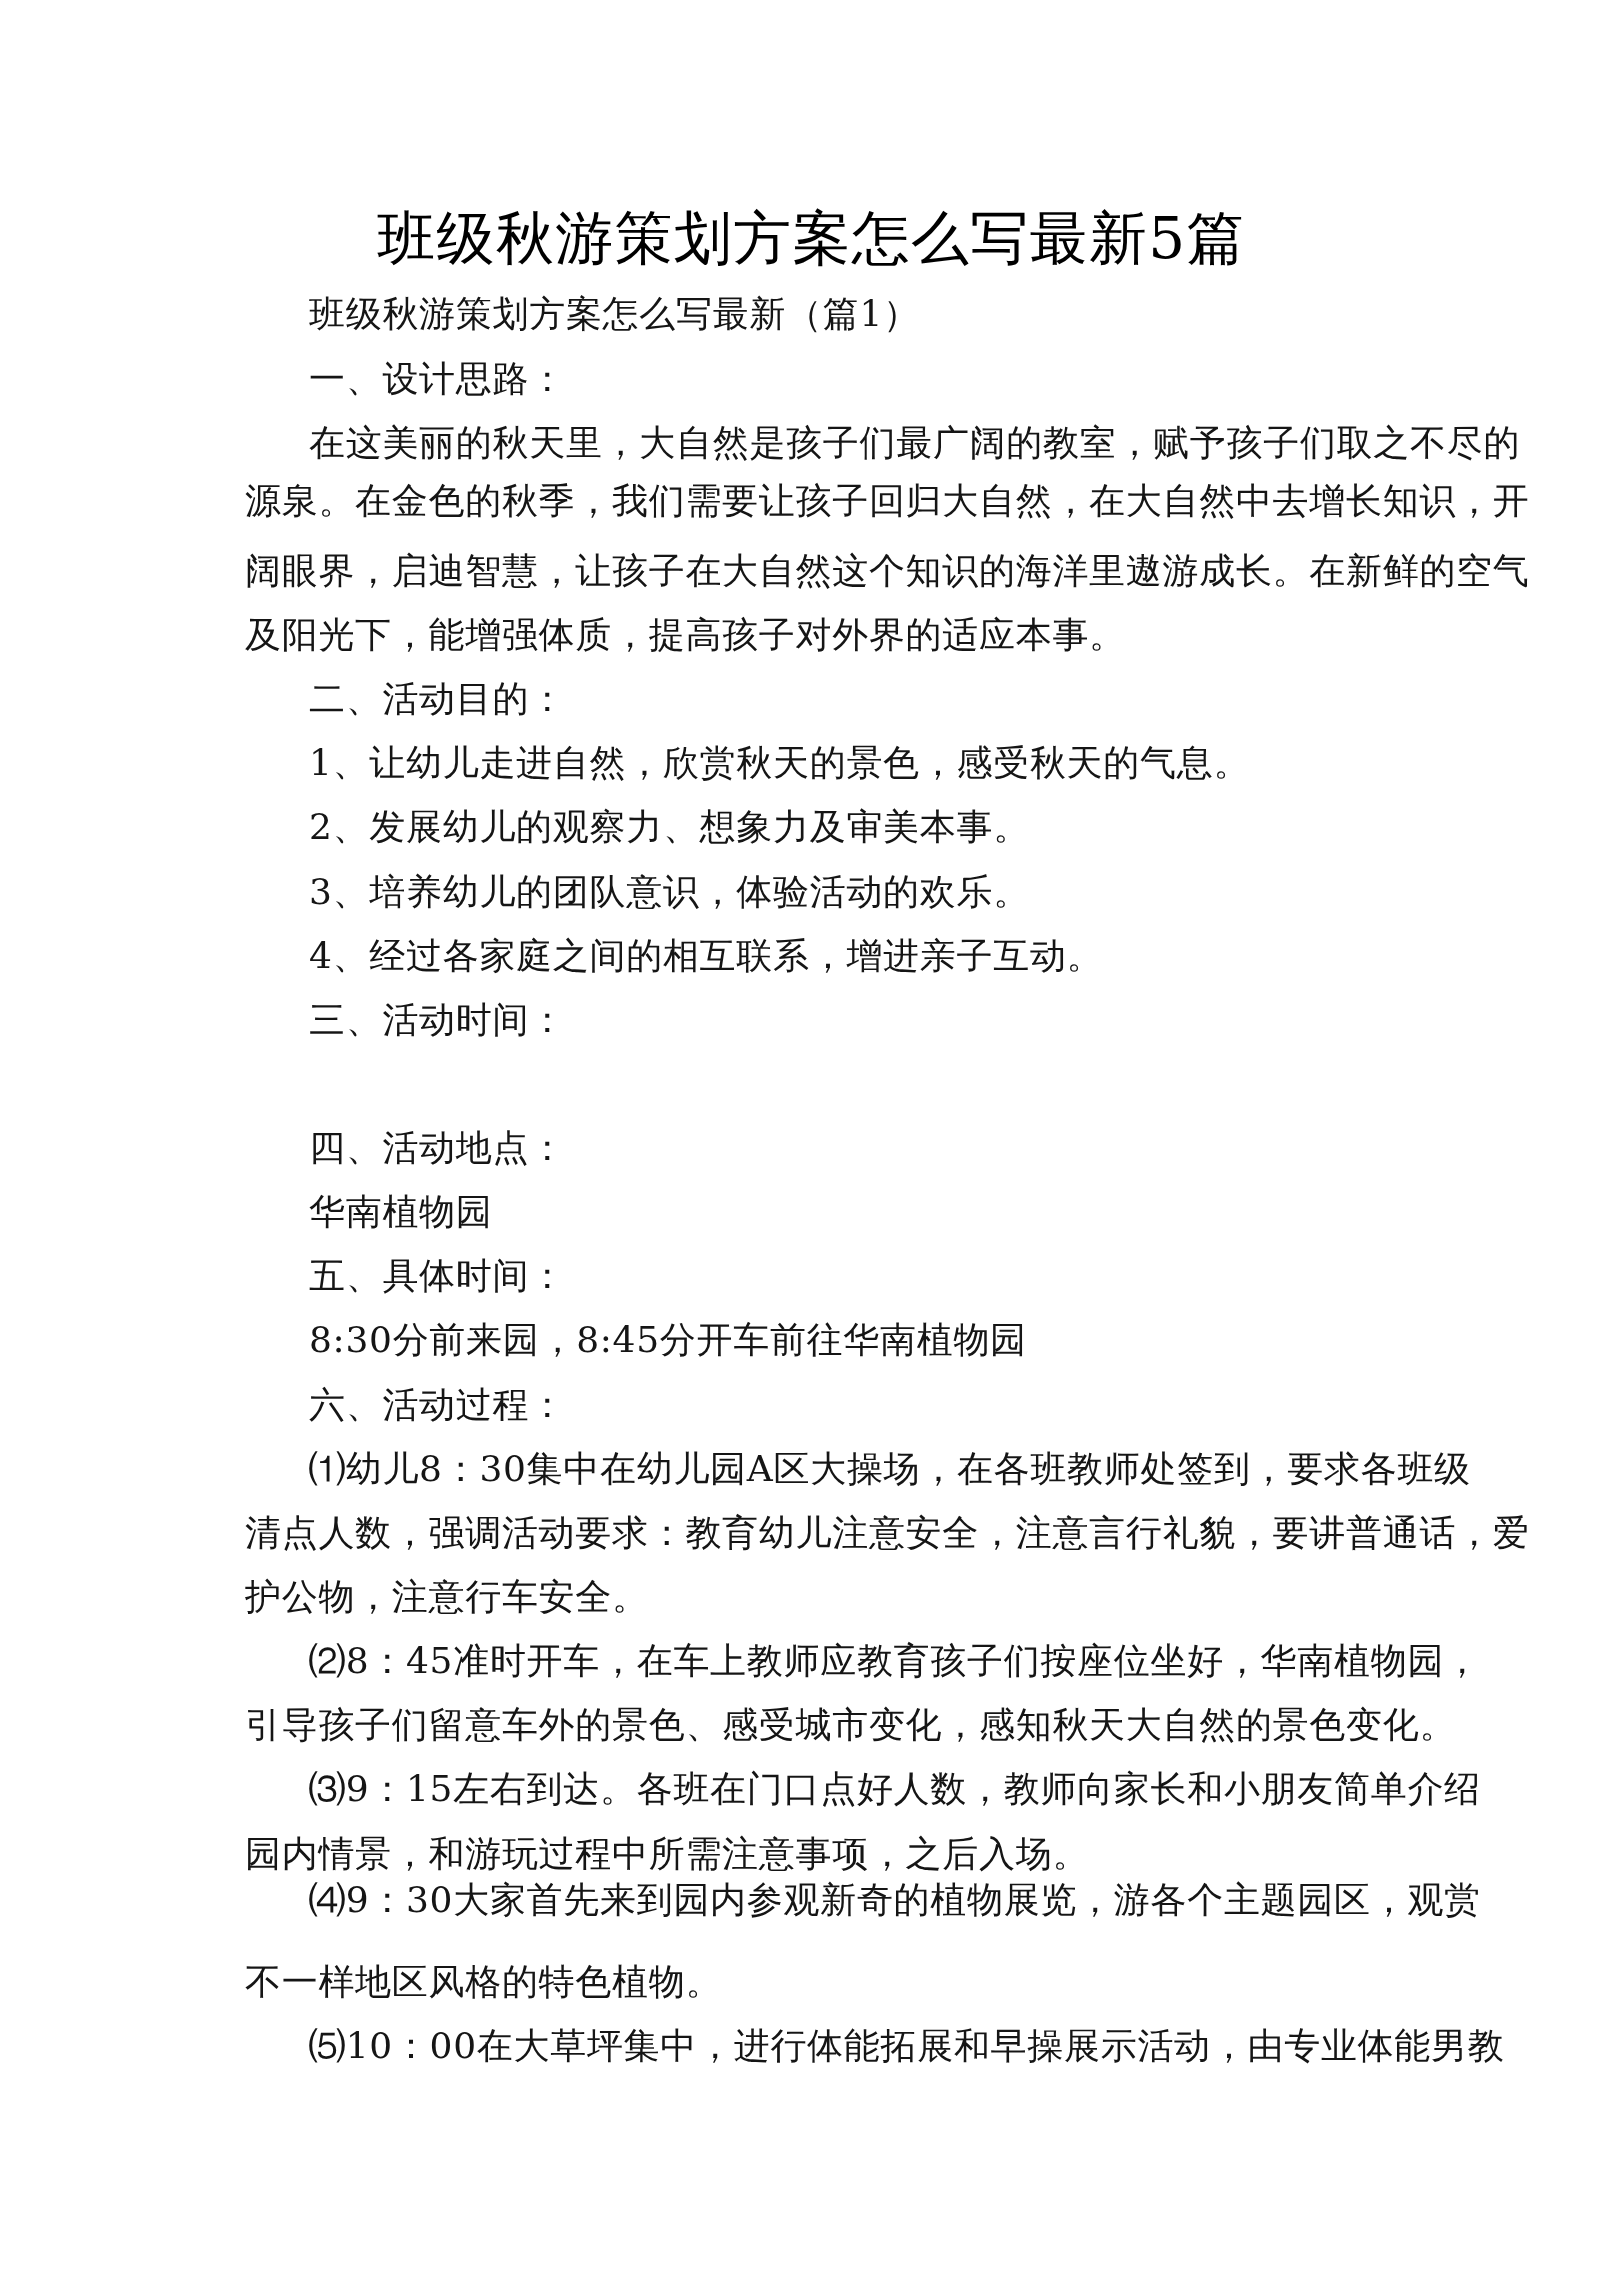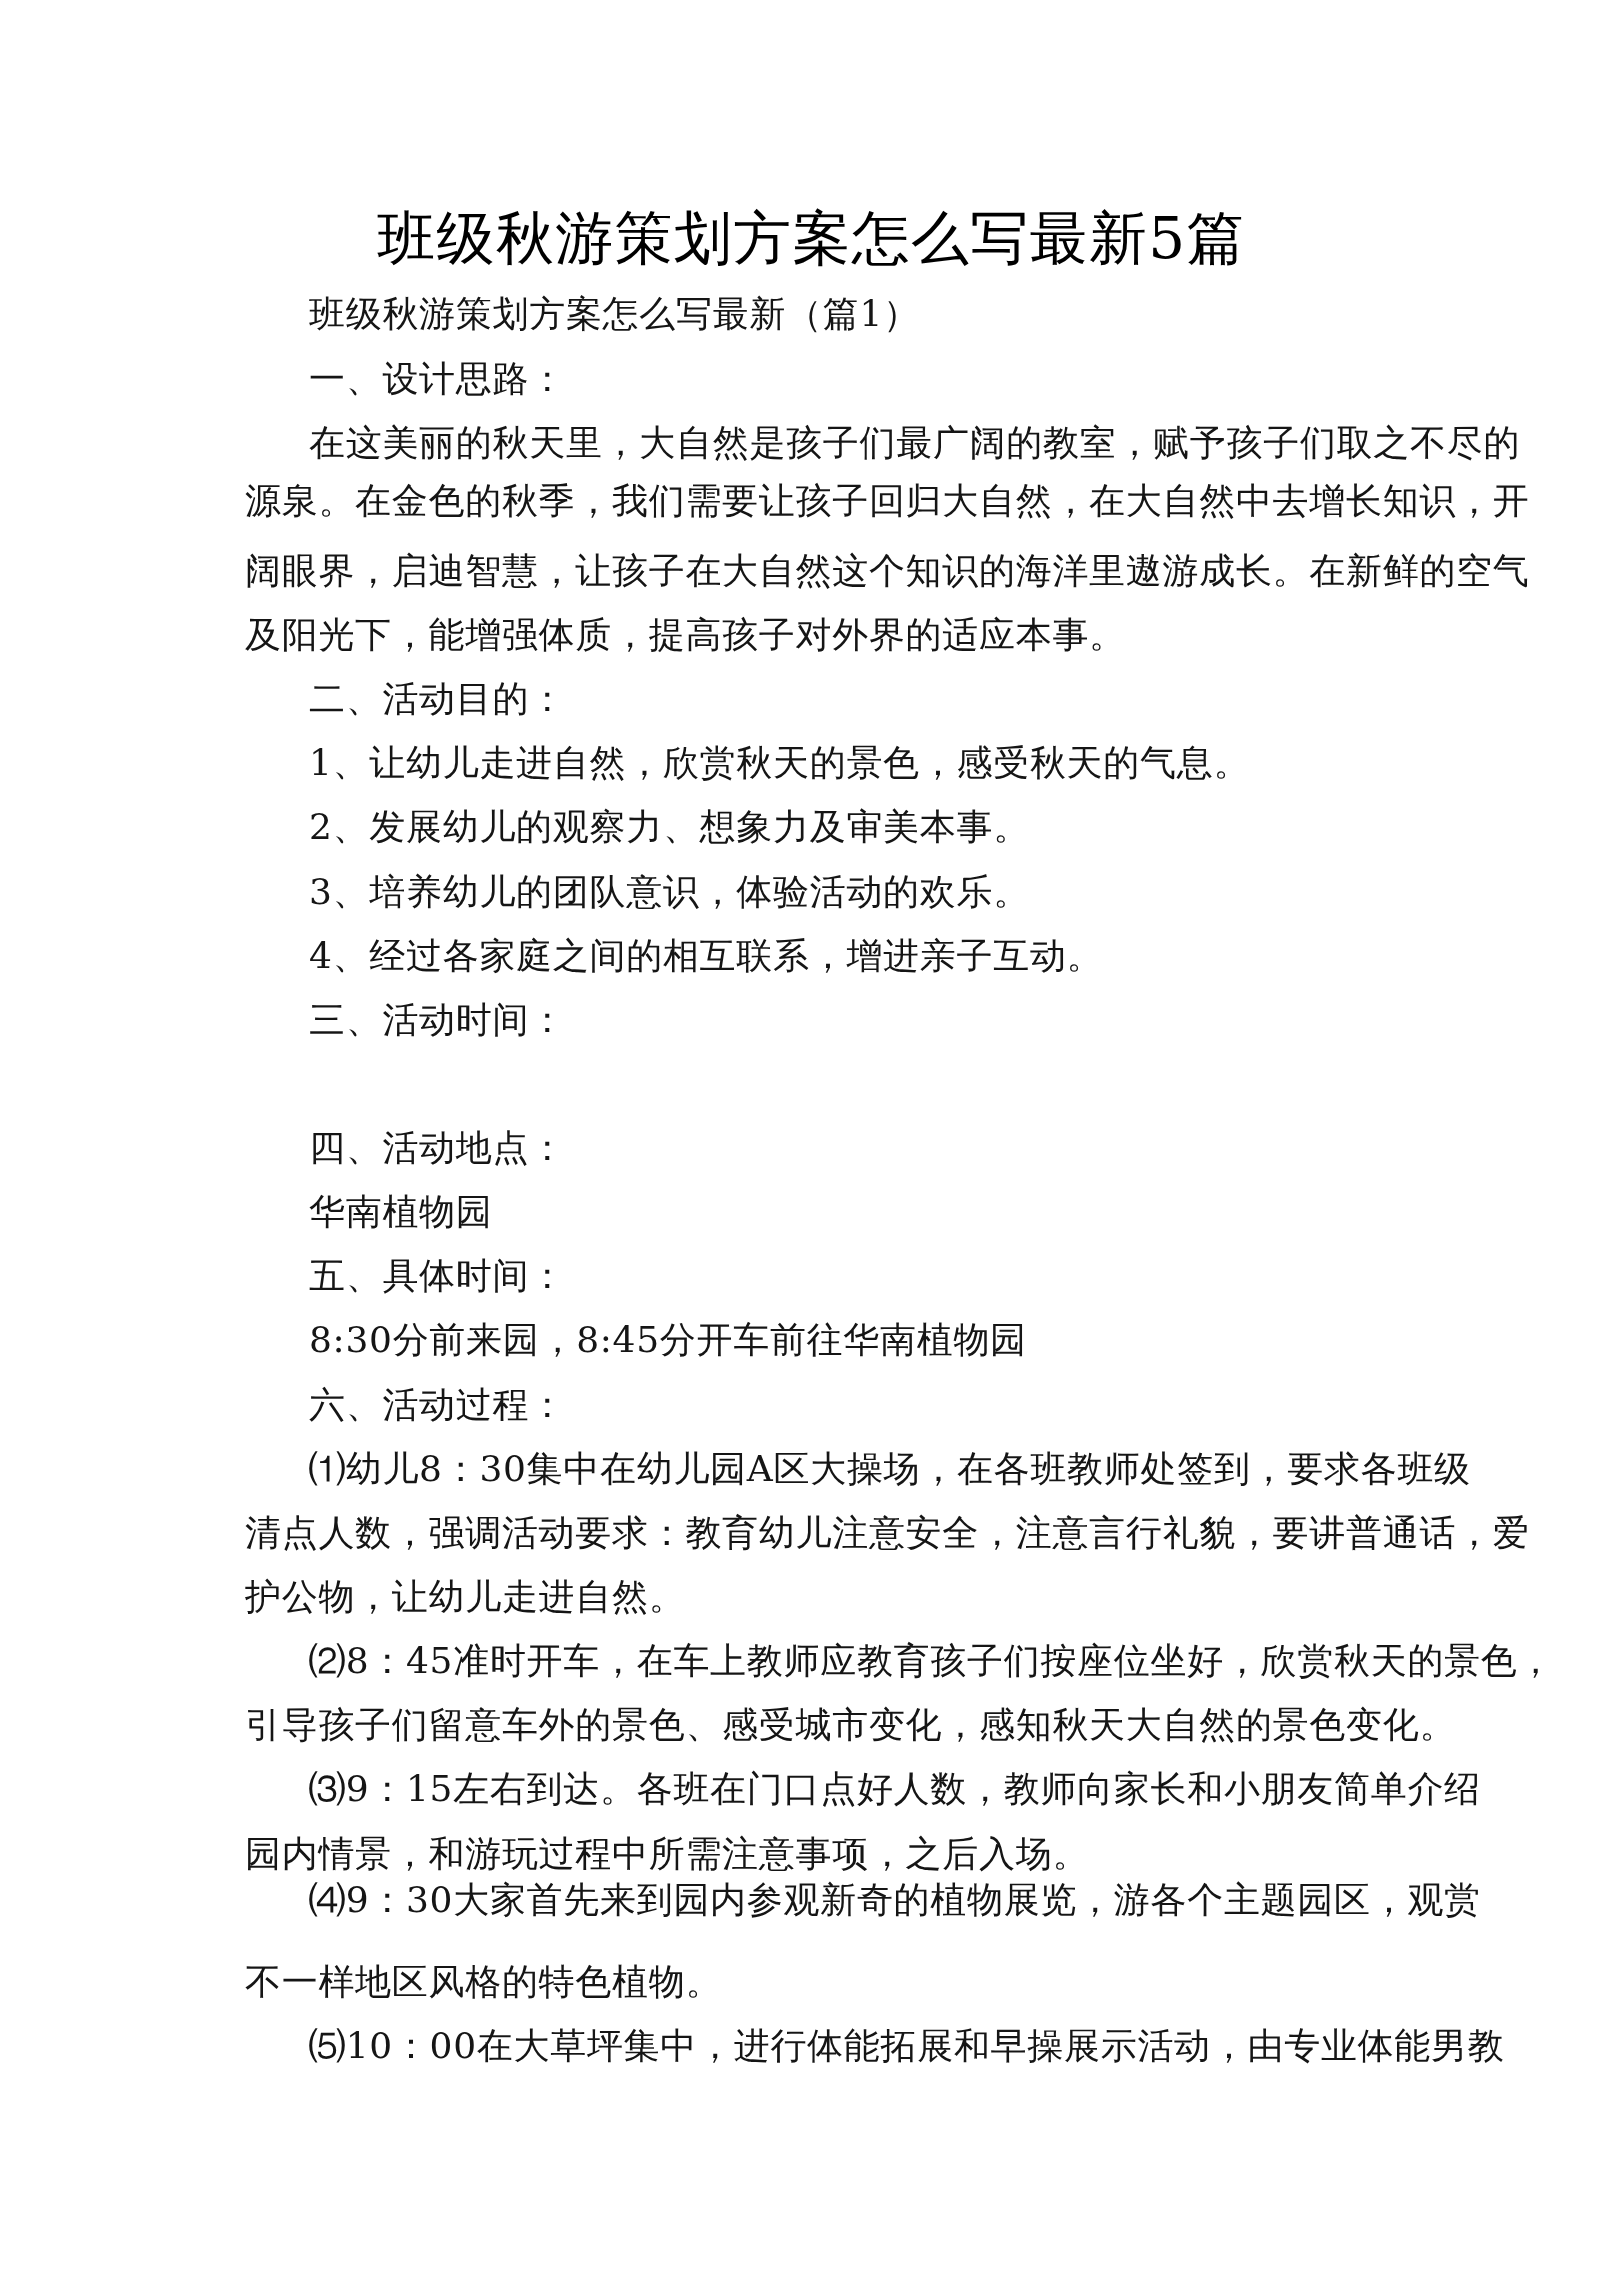--- a/index.html
+++ b/index.html
@@ -30,22 +30,22 @@
   <div class="line indent" style="top: 872px;">3、培养幼儿的团队意识，体验活动的欢乐。</div>
   <div class="line indent" style="top: 936px;">4、经过各家庭之间的相互联系，增进亲子互动。</div>
   <div class="line indent" style="top: 1000px;">三、活动时间：</div>
   <div class="line indent" style="top: 1128px;">四、活动地点：</div>
   <div class="line indent" style="top: 1192px;">华南植物园</div>
   <div class="line indent" style="top: 1256px;">五、具体时间：</div>
   <div class="line indent" style="top: 1320px;">8:30分前来园，8:45分开车前往华南植物园</div>
   <div class="line indent" style="top: 1385px;">六、活动过程：</div>
   <div class="line indent" style="top: 1449px;">⑴幼儿8：30集中在幼儿园A区大操场，在各班教师处签到，要求各班级</div>
   <div class="line" style="top: 1513px;">清点人数，强调活动要求：教育幼儿注意安全，注意言行礼貌，要讲普通话，爱</div>
-  <div class="line" style="top: 1577px;">护公物，让幼儿走进自然。</div>
-  <div class="line indent" style="top: 1641px;">⑵8：45准时开车，在车上教师应教育孩子们按座位坐好，欣赏秋天的景色，</div>
+  <div class="line" style="top: 1577px;">护公物，注意行车安全。</div>
+  <div class="line indent" style="top: 1641px;">⑵8：45准时开车，在车上教师应教育孩子们按座位坐好，华南植物园，</div>
   <div class="line" style="top: 1705px;">引导孩子们留意车外的景色、感受城市变化，感知秋天大自然的景色变化。</div>
   <div class="line indent" style="top: 1769px;">⑶9：15左右到达。各班在门口点好人数，教师向家长和小朋友简单介绍</div>
   <div class="line" style="top: 1834px;">园内情景，和游玩过程中所需注意事项，之后入场。</div>
   <div class="line indent" style="top: 1880px;">⑷9：30大家首先来到园内参观新奇的植物展览，游各个主题园区，观赏</div>
   <div class="line" style="top: 1962px;">不一样地区风格的特色植物。</div>
   <div class="line indent" style="top: 2026px;">⑸10：00在大草坪集中，进行体能拓展和早操展示活动，由专业体能男教</div>
 </div>
 
 
 </body></html>

